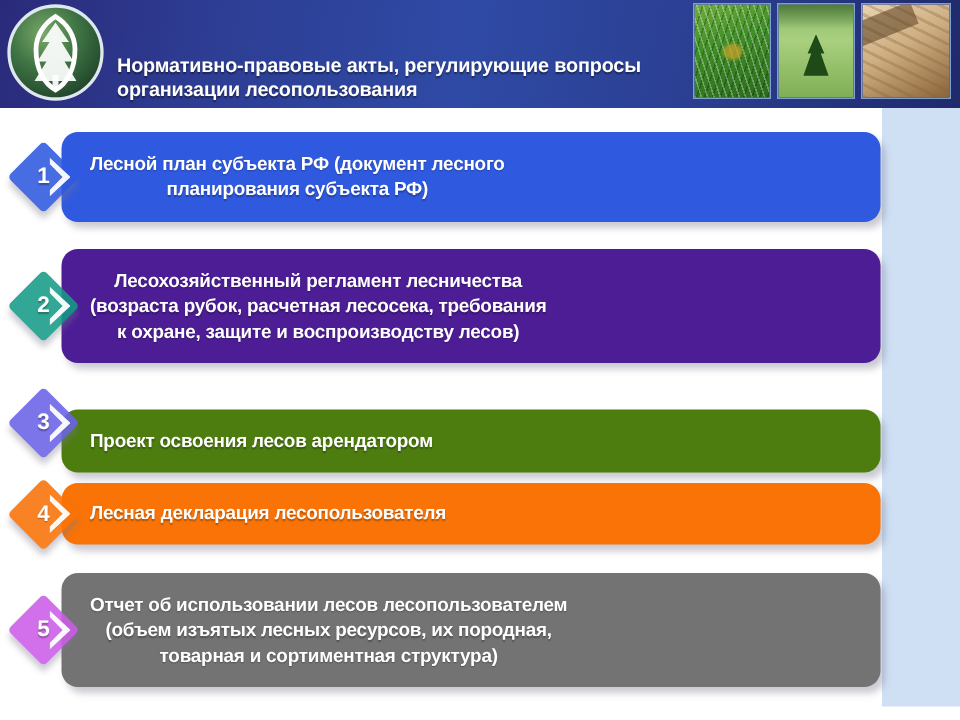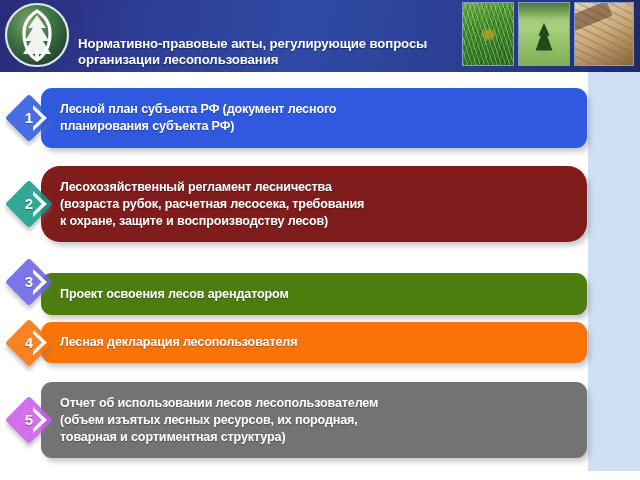--- a/index.html
+++ b/index.html
@@ -182,20 +182,21 @@
   .bar-text {
     color: #ffffff;
     font-size: 12.6px;
     font-weight: bold;
     line-height: 17px;
     padding-left: 19px;
     padding-right: 12px;
     letter-spacing: -0.15px;
     text-shadow: 0 1px 1px rgba(0,0,0,.30);
     white-space: pre-line;
+    text-align: center;
   }
 
   
   .diamond {
     position: absolute;
     width: 34px;
     height: 34px;
     transform: rotate(45deg);
     border-radius: 3px;
     box-shadow: 3px 3px 4px rgba(120,120,140,.45);
@@ -270,21 +271,21 @@
           <div class="bar-text">Лесной план субъекта РФ (документ лесного
 планирования субъекта РФ)</div>
         </div>
         <div style="position: absolute; left: 12px; top: 29px; width: 34px; height: 34px;">
           <div class="diamond" style="background: rgb(47, 90, 224); opacity: 0.88;"></div>
           <div class="diamond-num">1</div>
         </div>
         <div class="notch" style="left: 33px; top: 33px;"></div>
       </div>
       <div class="row">
-        <div class="bar" style="top: 94px; height: 76px; width: 546px; background: #7f1d1d; border-radius: 19px;">
+        <div class="bar" style="top: 94px; height: 76px; width: 546px; background: #4c1d95;">
           <div class="bar-text">Лесохозяйственный регламент лесничества
 (возраста рубок, расчетная лесосека, требования
 к охране, защите и воспроизводству лесов)</div>
         </div>
         <div style="position: absolute; left: 12px; top: 115px; width: 34px; height: 34px;">
           <div class="diamond" style="background: rgb(22, 155, 135); opacity: 0.88;"></div>
           <div class="diamond-num">2</div>
         </div>
         <div class="notch" style="left: 33px; top: 119px;"></div>
       </div>

